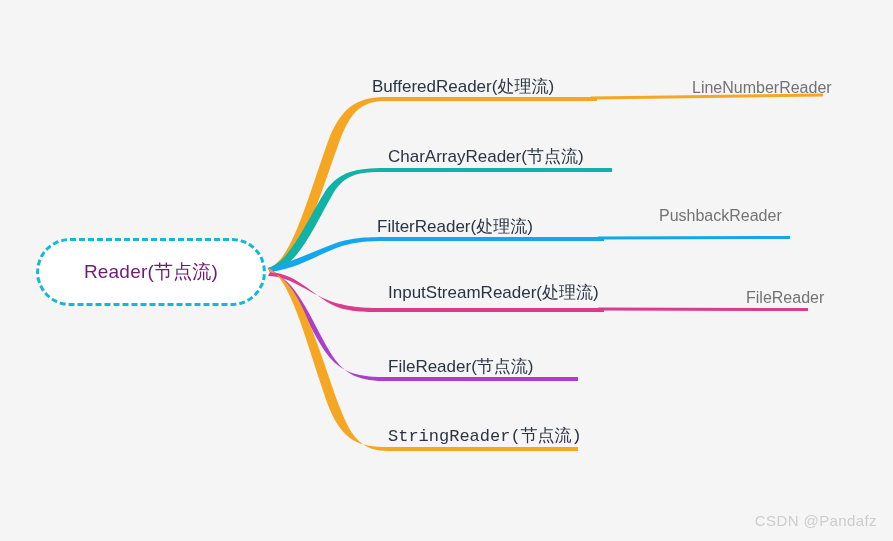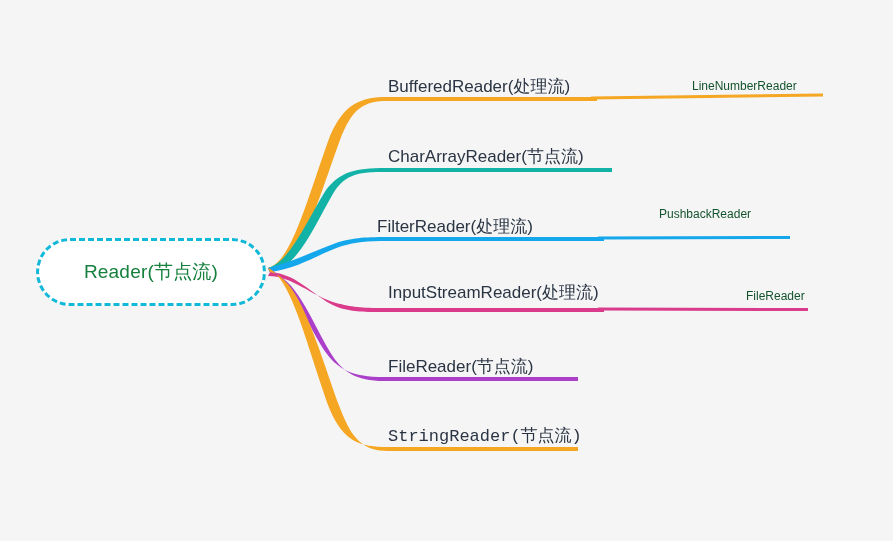--- a/index.html
+++ b/index.html
@@ -36,35 +36,35 @@
     box-sizing: border-box;
     background: #ffffff;
     border: 3px dashed #12b8d8;
     border-radius: 34px;
     display: flex;
     align-items: center;
     justify-content: center;
   }
   .root-label {
     font-size: 19px;
-    color: #15803d;
+    color: #701a75;
     letter-spacing: 0.2px;
     white-space: nowrap;
   }
   .branch-label {
     position: absolute;
     font-size: 17px;
     color: #2a3443;
     white-space: nowrap;
     line-height: 1;
   }
   .sub-label {
     position: absolute;
-    font-size: 12px;
-    color: #14532d;
+    font-size: 16px;
+    color: #737373;
     white-space: nowrap;
     line-height: 1;
   }
   .watermark {
     position: absolute;
     right: 16px;
     bottom: 12px;
     font-size: 15px;
     color: #cdcdcd;
     letter-spacing: 0.4px;
@@ -91,29 +91,30 @@
 
     <path d="M 270 272 C 296 278 310 318 330 352 C 342 372 356 381 384 381 L 578 381 L 578 377 L 384 377 C 352 377 338 370 324 350 C 304 318 290 278 268 268 Z" fill="#ab3fc9"></path>
 
     <path d="M 270 272 C 300 278 318 348 340 408 C 352 440 364 451 388 451 L 578 451 L 578 447 L 388 447 C 360 447 344 442 330 410 C 308 350 292 278 268 268 Z" fill="#f5a623"></path>
   </svg>
 
   <div class="root-node">
     <span class="root-label">Reader(节点流)</span>
   </div>
 
-  <div class="branch-label" style="left:388px; top:78px;">BufferedReader(处理流)</div>
+  <div class="branch-label" style="left:372px; top:78px;">BufferedReader(处理流)</div>
   <div class="sub-label" style="left:692px; top:80px;">LineNumberReader</div>
 
   <div class="branch-label" style="left:388px; top:148px;">CharArrayReader(节点流)</div>
 
   <div class="branch-label" style="left:377px; top:218px;">FilterReader(处理流)</div>
   <div class="sub-label" style="left:659px; top:208px;">PushbackReader</div>
 
   <div class="branch-label" style="left:388px; top:284px;">InputStreamReader(处理流)</div>
   <div class="sub-label" style="left:746px; top:290px;">FileReader</div>
 
   <div class="branch-label" style="left:388px; top:358px;">FileReader(节点流)</div>
 
   <div class="branch-label" style="left:388px; top:428px;font-family:Liberation Mono, monospace;">StringReader(节点流)</div>
 
+  <div class="watermark">CSDN @Pandafz</div>
 
 </div>
 
 </body></html>

